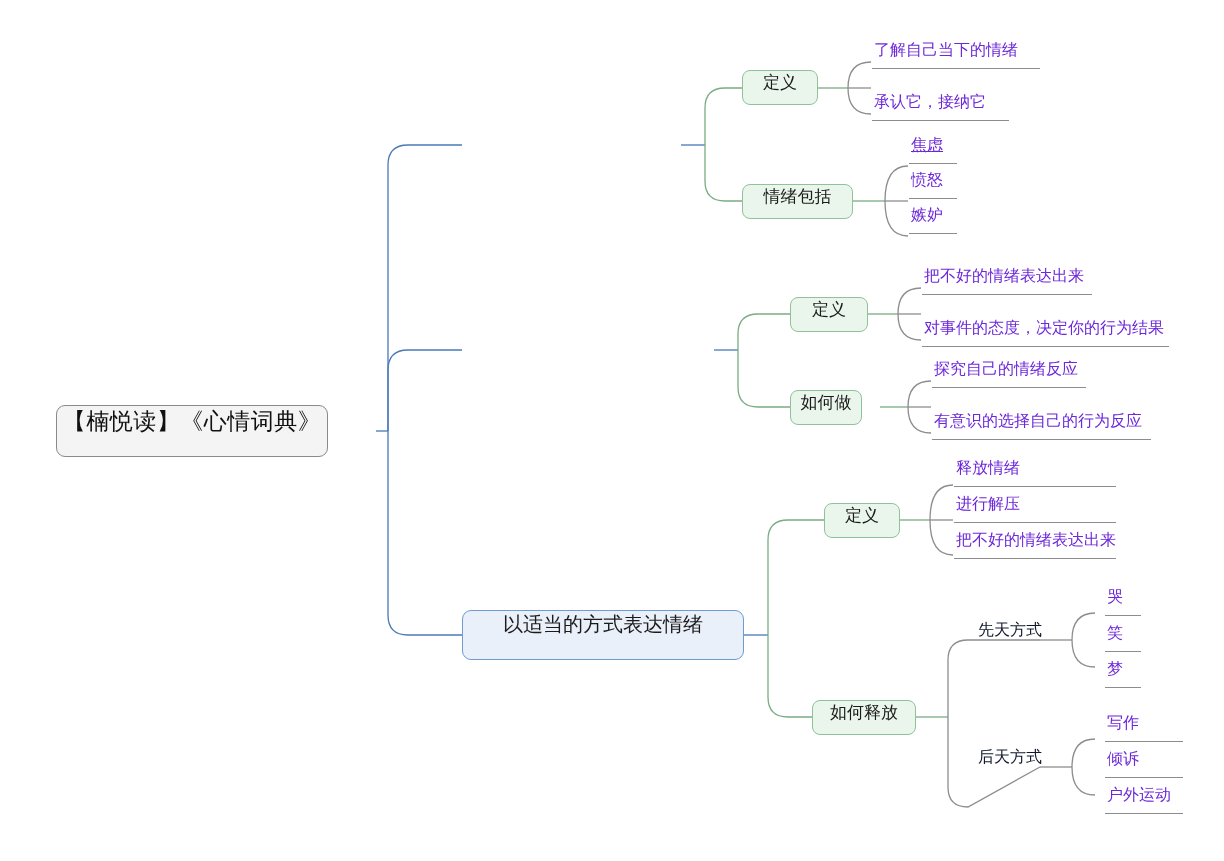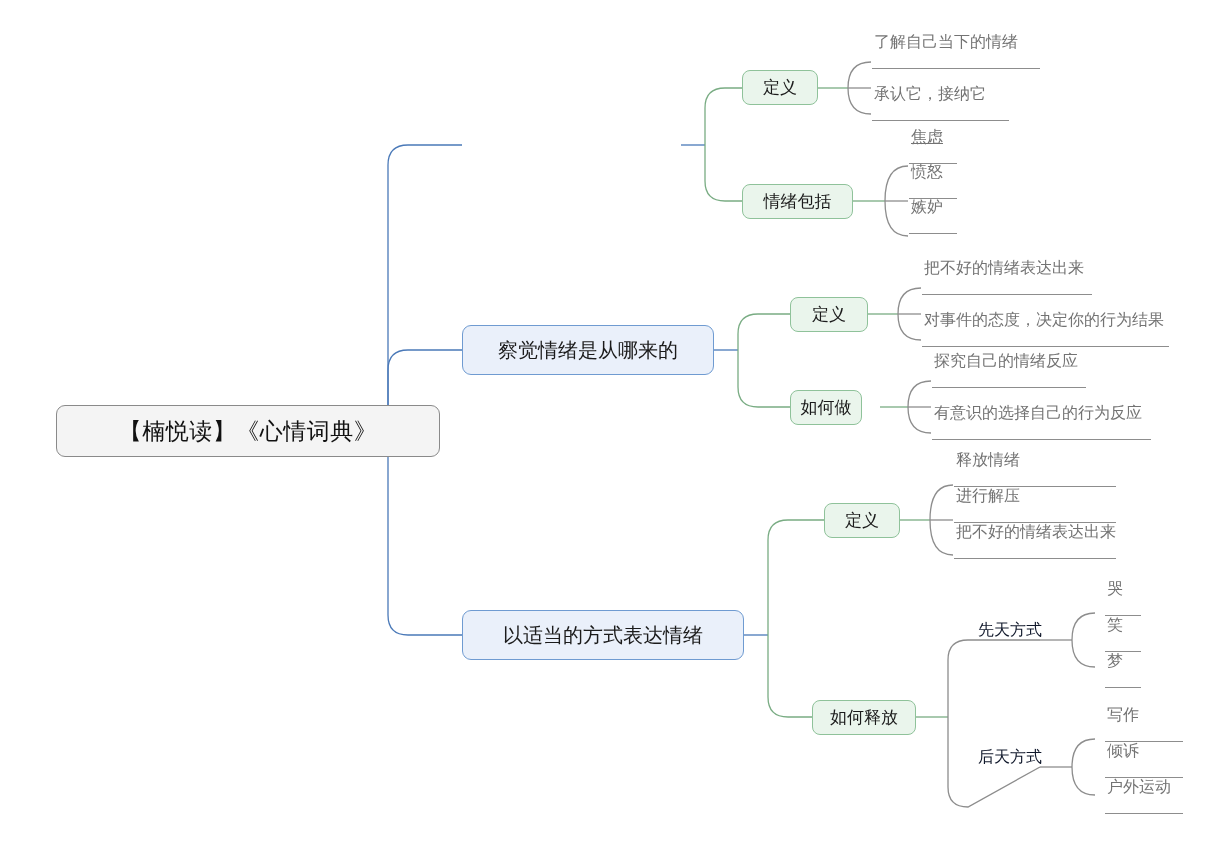--- a/index.html
+++ b/index.html
@@ -8,38 +8,38 @@
     font-family:"Liberation Sans","DejaVu Sans",sans-serif;
     color:#1a1a1a;
   }
   #canvas{position:absolute;inset:0;width:1224px;height:861px;}
   svg#edges{position:absolute;left:0;top:0;width:1224px;height:861px;pointer-events:none;}
   svg#edges path{fill:none;stroke-width:1.3;}
   .e-blue{stroke:#4a79b8;}
   .e-green{stroke:#79ac83;}
   .e-gray{stroke:#8d8d8d;stroke-width:1.1;}
 
-  .node{position:absolute;box-sizing:border-box;display:flex;align-items:center;justify-content:center;white-space:nowrap;}
+  .node{position:absolute;box-sizing:border-box;display:flex;justify-content:center;white-space:nowrap;}
 
   .root{
     background:#f4f4f4;border:1.4px solid #8a8a8a;border-radius:9px;
     font-size:23px;letter-spacing:.5px;color:#111;
   }
   .lvl1{
     background:#eaf0fa;border:1.3px solid #6f9bd1;border-radius:9px;
     font-size:20px;color:#1b1b1b;
   }
   .lvl2{
     background:#eaf5ec;border:1.2px solid #8fc29a;border-radius:8px;
     font-size:17px;color:#1b1b1b;
   }
   .leaf{
     border-bottom:1.1px solid #8d8d8d;
-    font-size:16px;color:#737373;
-    justify-content:flex-start;padding:0 2px 15px 2px;align-items:flex-end;
+    font-size:16px;color:#6d28d9;
+    justify-content:flex-start;padding:0 2px 7px 2px;align-items:flex-end;
   }
   .midlabel{
     font-size:16px;color:#0f172a;justify-content:flex-start;
     padding:0 2px 1px 2px;align-items:flex-end;background:transparent;
   }
 </style>
 </head>
 <body>
 
 <div id="canvas">
@@ -88,21 +88,21 @@
     <path class="e-gray" d="M948,717 L948,660 q0,-20 20,-20 L1040,640"></path>
     <path class="e-gray" d="M948,717 L948,787 q0,20 20,20 L1040,767"></path>
 
     <path class="e-gray" d="M1040,640 L1072,640"></path>
     <path class="e-gray" d="M1095,613 q-23,0 -23,27 q0,27 23,27"></path>
 
     <path class="e-gray" d="M1040,767 L1072,767"></path>
     <path class="e-gray" d="M1095,739 q-23,0 -23,28 q0,28 23,28"></path>
   </svg>
 
-  <div class="node root" style="left:56px;top:405px;width:384px;height:52px;">
+  <div class="node root" style="left:56px;top:405px;width:272px;height:52px;">
     <span>【楠悦读】《心情词典》</span>
   </div>
 
   <div class="node lvl2" style="left:742px;top:70px;width:76px;height:35px;">
     <span>定义</span>
   </div>
   <div class="node leaf" style="left:872px;top:44px;width:168px;height:25px;">
     <span>了解自己当下的情绪</span>
   </div>
   <div class="node leaf" style="left:872px;top:96px;width:137px;height:25px;">
@@ -114,23 +114,20 @@
   <div class="node leaf" style="left:909px;top:139px;width:48px;height:25px;text-decoration:underline;">
     <span>焦虑</span>
   </div>
   <div class="node leaf" style="left:909px;top:174px;width:48px;height:25px;">
     <span>愤怒</span>
   </div>
   <div class="node leaf" style="left:909px;top:209px;width:48px;height:25px;">
     <span>嫉妒</span>
   </div>
 
-  <div class="node lvl1" style="left:462px;top:325px;width:252px;height:50px;">
-    <span>察觉情绪是从哪来的</span>
-  </div>
   <div class="node lvl2" style="left:790px;top:297px;width:78px;height:35px;">
     <span>定义</span>
   </div>
   <div class="node leaf" style="left:922px;top:270px;width:170px;height:25px;">
     <span>把不好的情绪表达出来</span>
   </div>
   <div class="node leaf" style="left:922px;top:322px;width:247px;height:25px;">
     <span>对事件的态度，决定你的行为结果</span>
   </div>
   <div class="node lvl2" style="left:790px;top:390px;width:72px;height:35px;">

